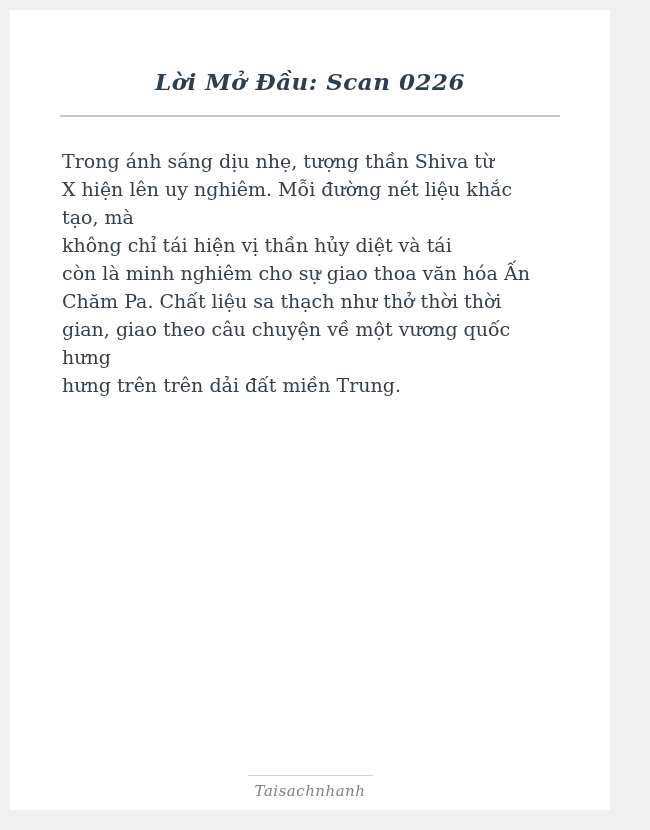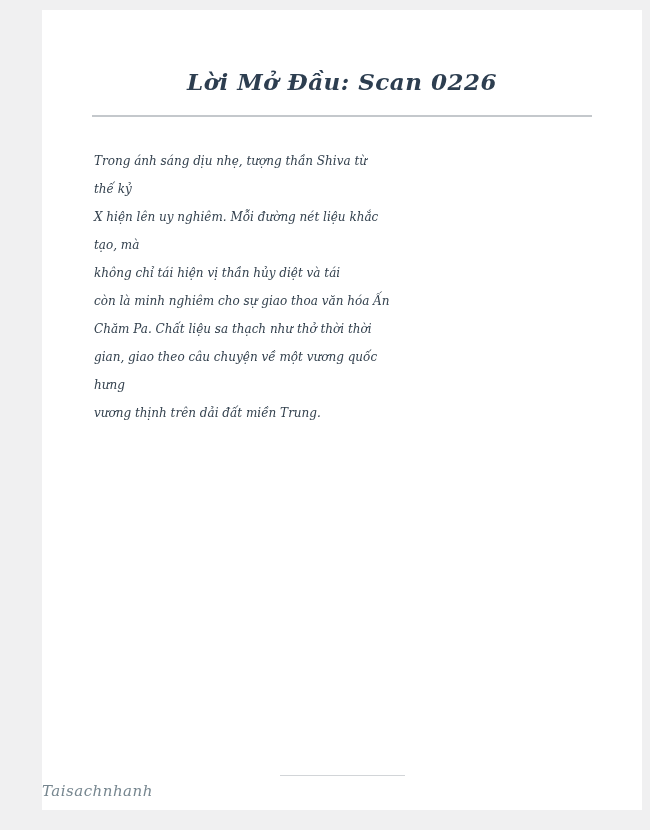--- a/index.html
+++ b/index.html
@@ -19,21 +19,20 @@
     font-family: "DejaVu Serif", "Liberation Serif", serif;
     overflow: hidden;
   }
   .paper {
     position: absolute;
     left: 10px;
     top: 10px;
     width: 600px;
     height: 800px;
     background: var(--paper);
-    margin-left: 32px;
   }
   .doc-title {
     margin-top: 58px;
     text-align: center;
     font-style: italic;
     font-weight: bold;
     font-size: 23px;
     letter-spacing: 0.5px;
     color: var(--title-color);
   }
@@ -41,34 +40,33 @@
     margin: 20px auto 0 auto;
     width: 500px;
     height: 0;
     border: none;
     border-top: 2px solid var(--divider-color);
   }
   .body-text {
     margin-top: 30px;
     padding-left: 52px;
     padding-right: 52px;
-    font-style: italic;
-    font-size: 12px;
+    font-size: 19px;
     line-height: 28px;
     color: var(--body-color);
   }
   .body-line {
     white-space: nowrap;
   }
   .page-footer {
     position: absolute;
     left: 0;
     right: 0;
     bottom: 10px;
-    text-align: left;
+    text-align: center;
   }
   .footer-divider {
     margin: 0 auto 6px auto;
     width: 125px;
     height: 0;
     border: none;
     border-top: 1px solid var(--footer-line-color);
   }
   .footer-text {
     font-style: italic;
@@ -81,29 +79,28 @@
 <body>
 
 <div class="paper">
 
   <h1 class="doc-title">Lời Mở Đầu: Scan 0226</h1>
 
   <hr class="title-divider">
 
   <div class="body-text">
     <div class="body-line">Trong ánh sáng dịu nhẹ, tượng thần Shiva từ</div>
-    <div class="body-line">thế kỷ</div>
     <div class="body-line">X hiện lên uy nghiêm. Mỗi đường nét liệu khắc</div>
     <div class="body-line">tạo, mà</div>
     <div class="body-line">không chỉ tái hiện vị thần hủy diệt và tái</div>
     <div class="body-line">còn là minh nghiêm cho sự giao thoa văn hóa Ấn</div>
     <div class="body-line">Chăm Pa. Chất liệu sa thạch như thở thời thời</div>
     <div class="body-line">gian, giao theo câu chuyện về một vương quốc</div>
     <div class="body-line">hưng</div>
-    <div class="body-line">vương thịnh trên dải đất miền Trung.</div>
+    <div class="body-line">hưng trên trên dải đất miền Trung.</div>
   </div>
 
   <div class="page-footer">
     <hr class="footer-divider">
     <div class="footer-text">Taisachnhanh</div>
   </div>
 
 </div>
 
 </body></html>

